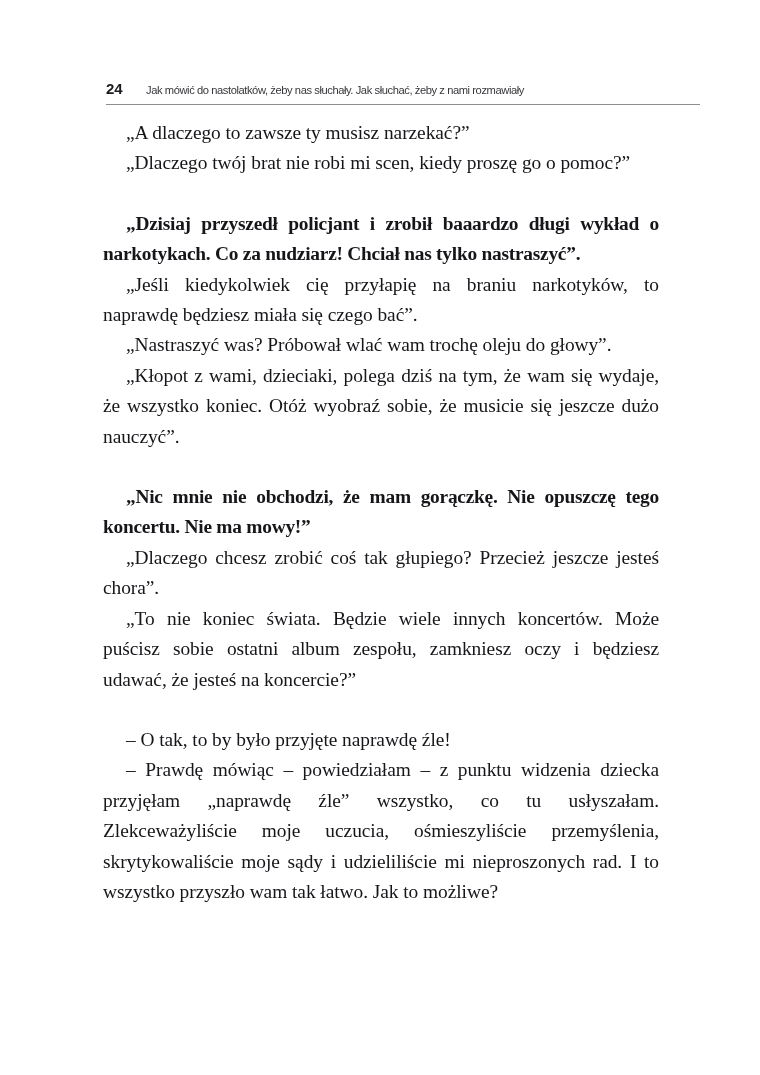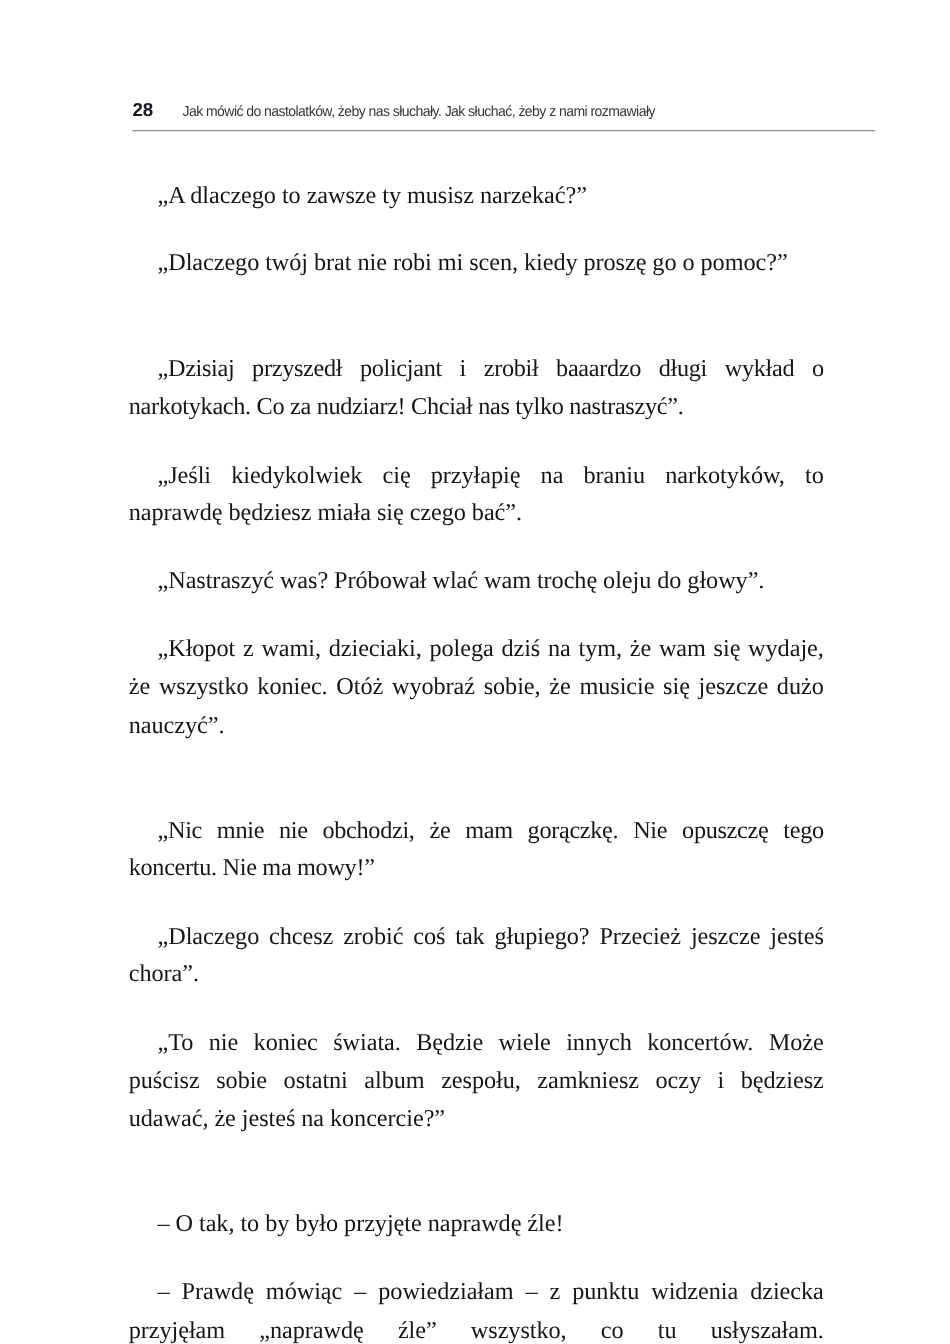--- a/index.html
+++ b/index.html
@@ -75,37 +75,37 @@
 
   p {
     margin: 0;
     font-size: 19.4px;
     line-height: 30.4px;
     text-align: justify;
     text-justify: inter-word;
     hyphens: none;
     letter-spacing: -0.05px;
   }
-  p.last-line-left { text-align-last: left; margin-top: 24px; }
+  p.last-line-left { text-align-last: left; }
 
   p.indent  { text-indent: 23px; }
-  p.bold    { font-weight: normal; text-indent: 23px; letter-spacing: -0.25px; }
+  p.bold    { font-weight: bold; text-indent: 23px; letter-spacing: -0.25px; }
 
   .gap-lg { height: 30px; }
 
   
   p.dash { text-indent: 23px; }
 </style>
 </head>
 <body>
 
 <div class="page">
 
   <div class="runhead">
-    <span class="runhead-folio">28</span>
+    <span class="runhead-folio">24</span>
     <span class="runhead-title">Jak mówić do nastolatków, żeby nas słuchały. Jak słuchać, żeby z nami rozmawiały</span>
   </div>
   <div class="runhead-rule"></div>
 
   <div class="textblock">
 
     <p class="indent last-line-left">„A dlaczego to zawsze ty musisz narzekać?”</p>
     <p class="indent last-line-left">„Dlaczego twój brat nie robi mi scen, kiedy proszę go o pomoc?”</p>
 
     <div class="gap-lg"></div>

